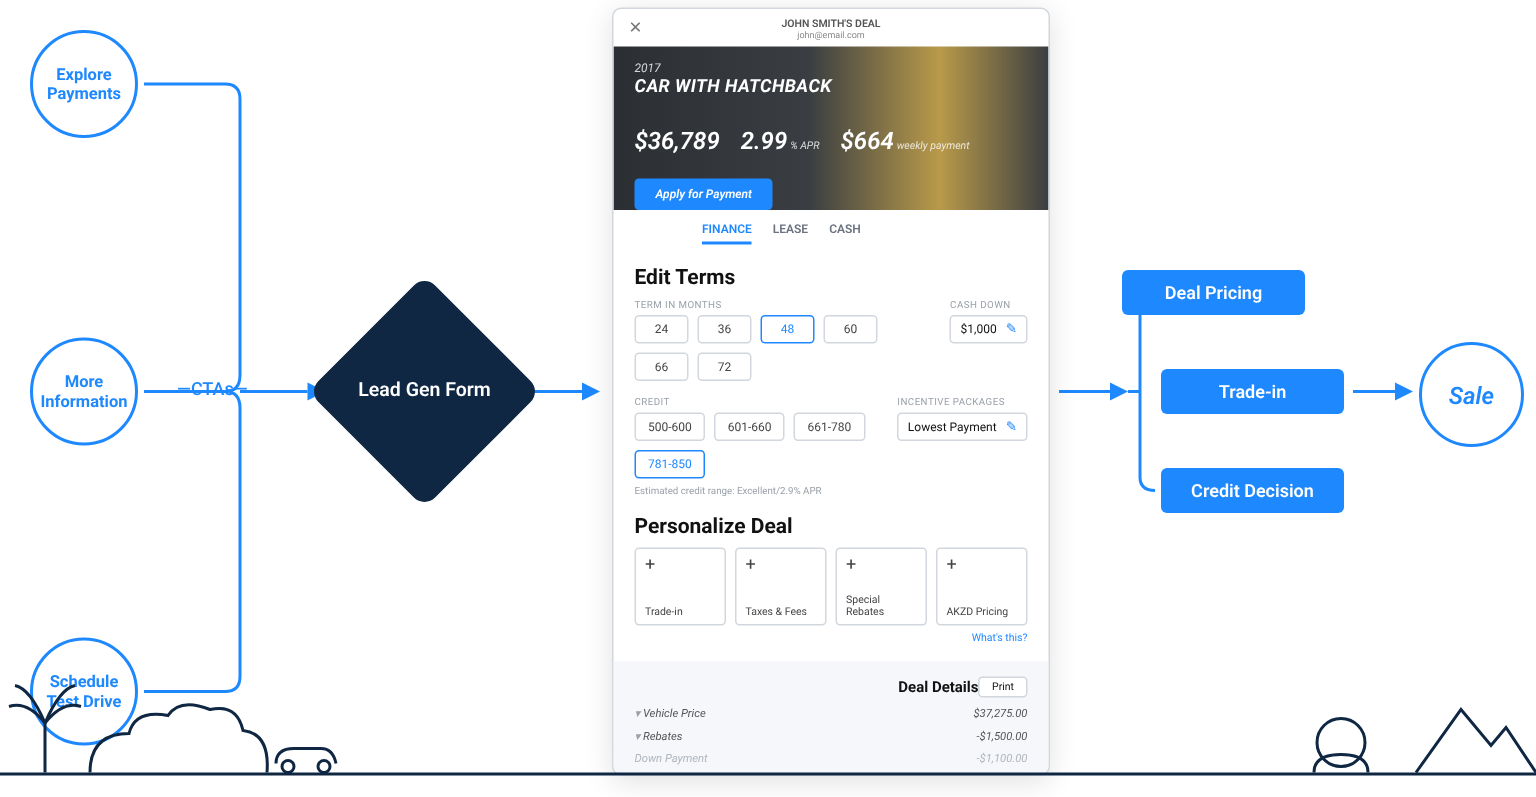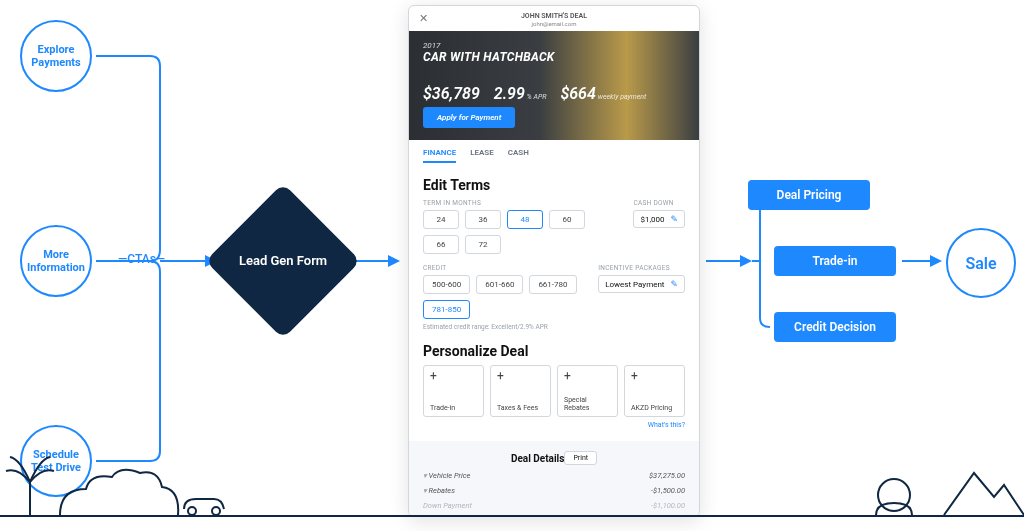--- a/index.html
+++ b/index.html
@@ -47,25 +47,25 @@
     height:109px;
     background:linear-gradient(90deg,#2b2f33 0%,#3a3e42 45%,#b99a4a 75%,#3a3e42 100%);
     color:#fff;padding:10px 14px;box-sizing:border-box;position:relative;font-style:italic;
   }
   .hero .year{font-size:8px;opacity:.8;}
   .hero .title{font-size:12px;font-weight:700;letter-spacing:.3px;}
   .hero .metrics{display:flex;gap:14px;align-items:baseline;margin-top:20px;}
   .hero .metrics .big{font-size:16px;font-weight:600;}
   .hero .metrics .sub{font-size:7px;opacity:.8;margin-left:2px;}
   .apply-btn{
-    margin-top:4px;display:inline-block;background:var(--blue);color:#fff;
+    margin-top:16px;display:inline-block;background:var(--blue);color:#fff;
     font-size:8px;font-weight:600;padding:6px 14px;border-radius:3px;
   }
   .tabs{display:flex;gap:14px;padding:8px 14px;color:#6b7280;font-size:8px;font-weight:600;}
-  .tabs .active{color:var(--blue);position:relative;}
+  .tabs .active{color:var(--blue);position:relative;margin-left:45px;}
   .tabs .active::after{content:"";position:absolute;left:0;right:0;bottom:-6px;height:2px;background:var(--blue);}
   .section{padding:8px 14px 0;}
   .section h4{margin:4px 0 6px;font-size:14px;font-weight:700;color:#111;}
   .field-label{font-size:6.5px;color:#9aa1aa;letter-spacing:.3px;margin-bottom:3px;}
   .row{display:flex;gap:6px;flex-wrap:wrap;}
   .chip{
     border:1px solid var(--gray-border);border-radius:3px;padding:4px 8px;
     font-size:8px;color:#444;min-width:18px;text-align:center;background:#fff;
   }
   .chip.sel{border-color:var(--blue);color:var(--blue);}
@@ -73,21 +73,21 @@
   .pencil{color:var(--blue);font-size:9px;}
   .footnote{font-size:6.5px;color:#9aa1aa;margin-top:4px;}
   .grid4{display:grid;grid-template-columns:repeat(4,1fr);gap:6px;margin-top:4px;}
   .card{
     border:1px solid var(--gray-border);border-radius:3px;height:42px;padding:4px 6px;
     font-size:7px;color:#444;display:flex;flex-direction:column;justify-content:space-between;
   }
   .card .plus{font-size:12px;color:#444;line-height:1;}
   .link-right{text-align:right;color:var(--blue);font-size:7px;margin-top:4px;}
   .details{background:var(--soft);margin-top:12px;padding:10px 14px 16px;}
-  .details-head{display:flex;justify-content:center;align-items:center;}
+  .details-head{display:flex;justify-content:flex-end;align-items:center;}
   .print{border:1px solid var(--gray-border);border-radius:3px;padding:2px 8px;font-size:7px;background:#fff;}
   .drow{display:flex;justify-content:space-between;font-size:7.5px;color:#555;margin-top:6px;font-style:italic;}
   .drow.sub{color:#b0b6bd;}
   
   .pill{
     position:absolute;background:var(--blue);color:#fff;font-size:12px;font-weight:600;
     padding:8px 16px;border-radius:4px;min-width:90px;text-align:center;
   }
   .sale-circle{
     position:absolute;width:66px;height:66px;border-radius:50%;border:2px solid var(--line);
@@ -254,21 +254,21 @@
         <span>-$1,100.00</span>
       </div>
 
   </div>
 </div>
 
 <div class="pill" style="left:748px;top:180px;"><span>Deal Pricing</span></div>
 <div class="pill" style="left:774px;top:246px;"><span>Trade-in</span></div>
 <div class="pill" style="left:774px;top:312px;"><span>Credit Decision</span></div>
 
-<div class="sale-circle" style="left:946px;top:228px;">
+<div class="sale-circle" style="left:946px;top:228px;font-style:italic;">
   <span>Sale</span>
 </div>
 
 <div class="ground"></div>
 
 <div class="scene" style="left:0;">
   <svg width="240" height="90" viewBox="0 0 240 90">
     <g fill="none" stroke="#0f2742" stroke-width="2">
 
       <path d="M30 88 V55"></path>

